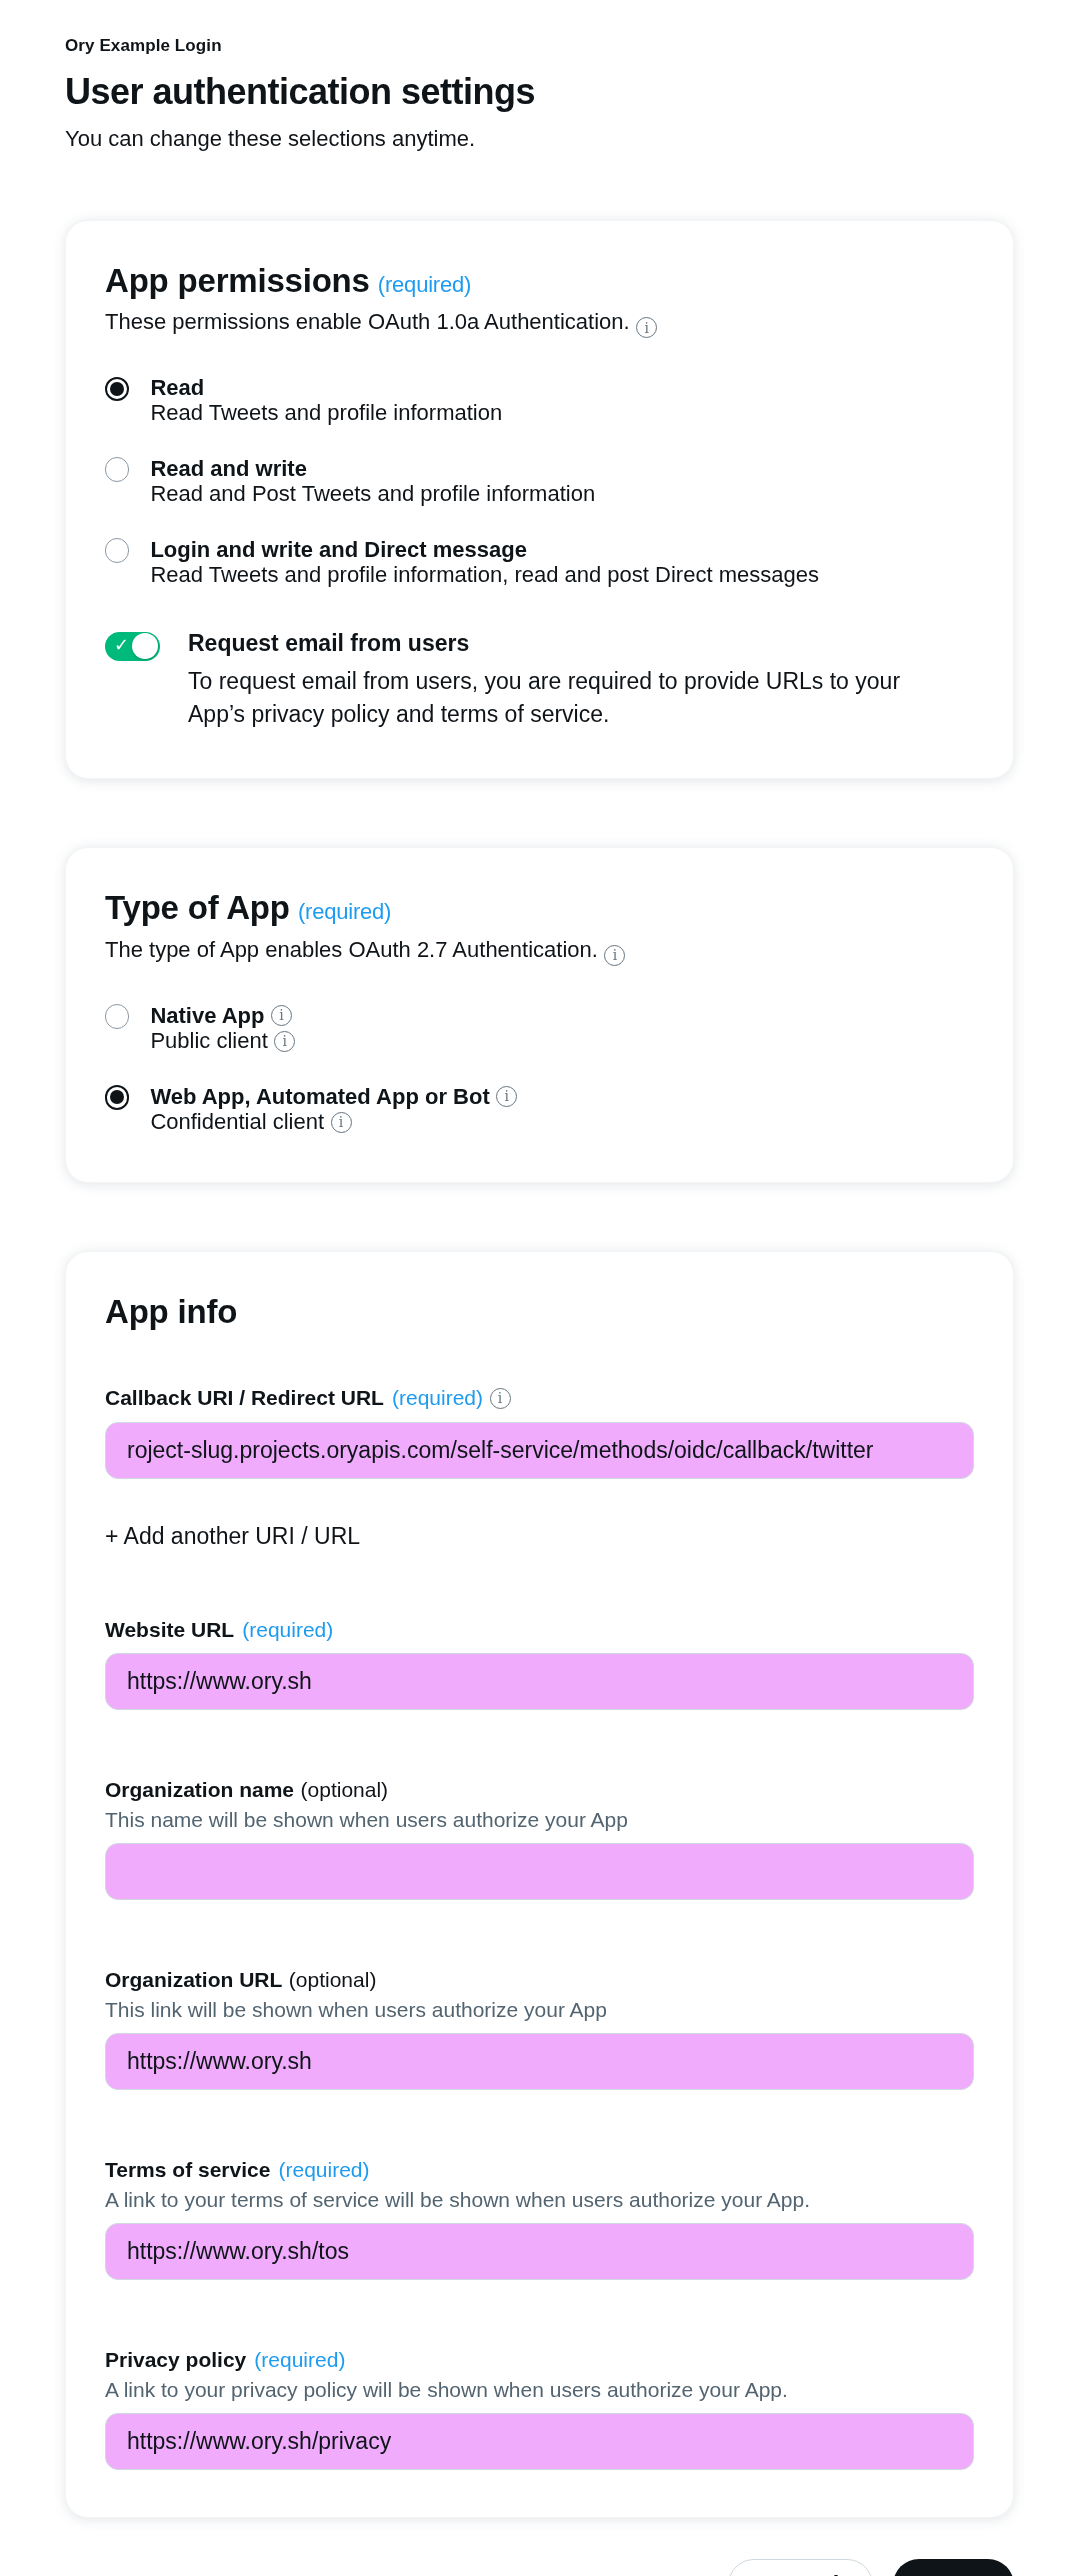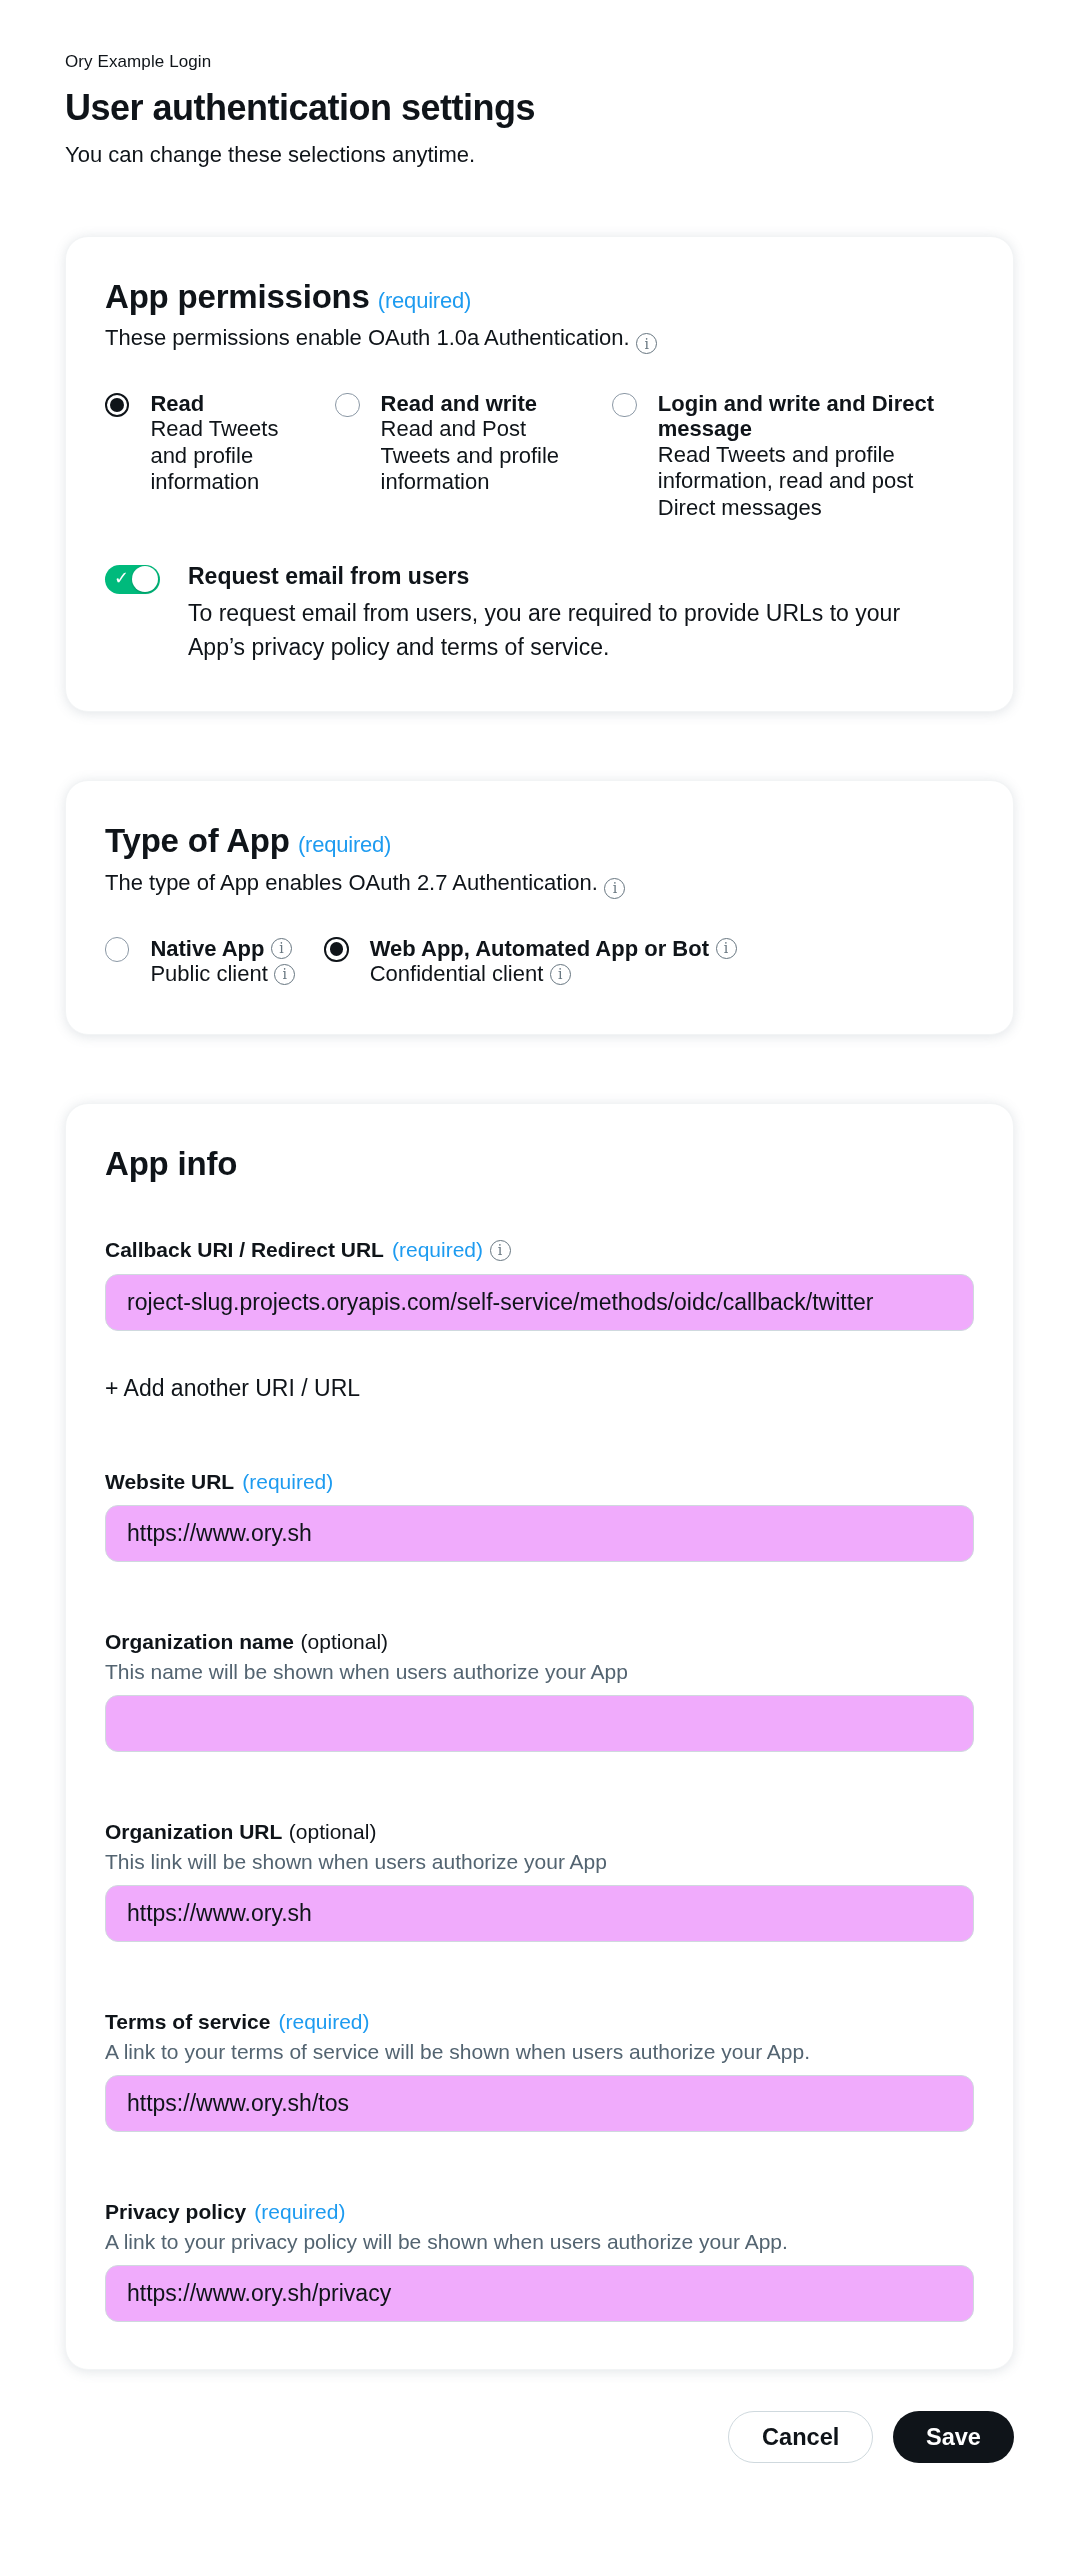--- a/index.html
+++ b/index.html
@@ -7,21 +7,21 @@
   body {
     width: 1086px;
     min-height: 2576px;
     background: #ffffff;
     color: #0f1419;
     font-family: "Liberation Sans", "DejaVu Sans", sans-serif;
   }
   .page { padding: 36px 72px 63px 65px; }
 
   
-  .eyebrow { font-size: 17px; font-weight: 400; letter-spacing: 0.1px; margin-top: 16px; }
+  .eyebrow { font-size: 17px; font-weight: 700; letter-spacing: 0.1px; }
   .page-title { margin: 14.6px 0 0; font-size: 36px; font-weight: 800; letter-spacing: -0.5px; }
   .subtitle { margin: 13px 0 0; font-size: 22px; }
 
   
   .card {
     margin-top: 68px;
     background: #fff;
     border: 0.8px solid #f2f4f5;
     border-radius: 23px;
     box-shadow: 0 1.6px 11.4px rgba(101,119,134,0.18);
@@ -40,21 +40,21 @@
     align-items: center; justify-content: center;
     color: #66757f;
     font-size: 14px; font-weight: 400;
     font-family: "DejaVu Serif", serif;
     vertical-align: -3.3px;
     margin-left: 6.5px;
     flex: none;
   }
 
   
-  .radio-group { margin-top: 37px; display: flex; gap: 29px; }
+  .radio-group { margin-top: 37px; display: flex; flex-direction: column; gap: 29px; }
   .radio-row { display: flex; gap: 21px; cursor: pointer; }
   .radio {
     width: 24.4px; height: 24.4px; border-radius: 50%;
     border: 1.6px solid #8b98a5; flex: none; margin-top: 1.6px; position: relative;
   }
   .radio.selected { border: 2.8px solid #0f1419; }
   .radio.selected::after {
     content: ""; position: absolute; inset: 3.3px; border-radius: 50%; background: #0f1419;
   }
   .radio-label { font-size: 22px; font-weight: 700; line-height: 1.15; display: flex; align-items: center; }

